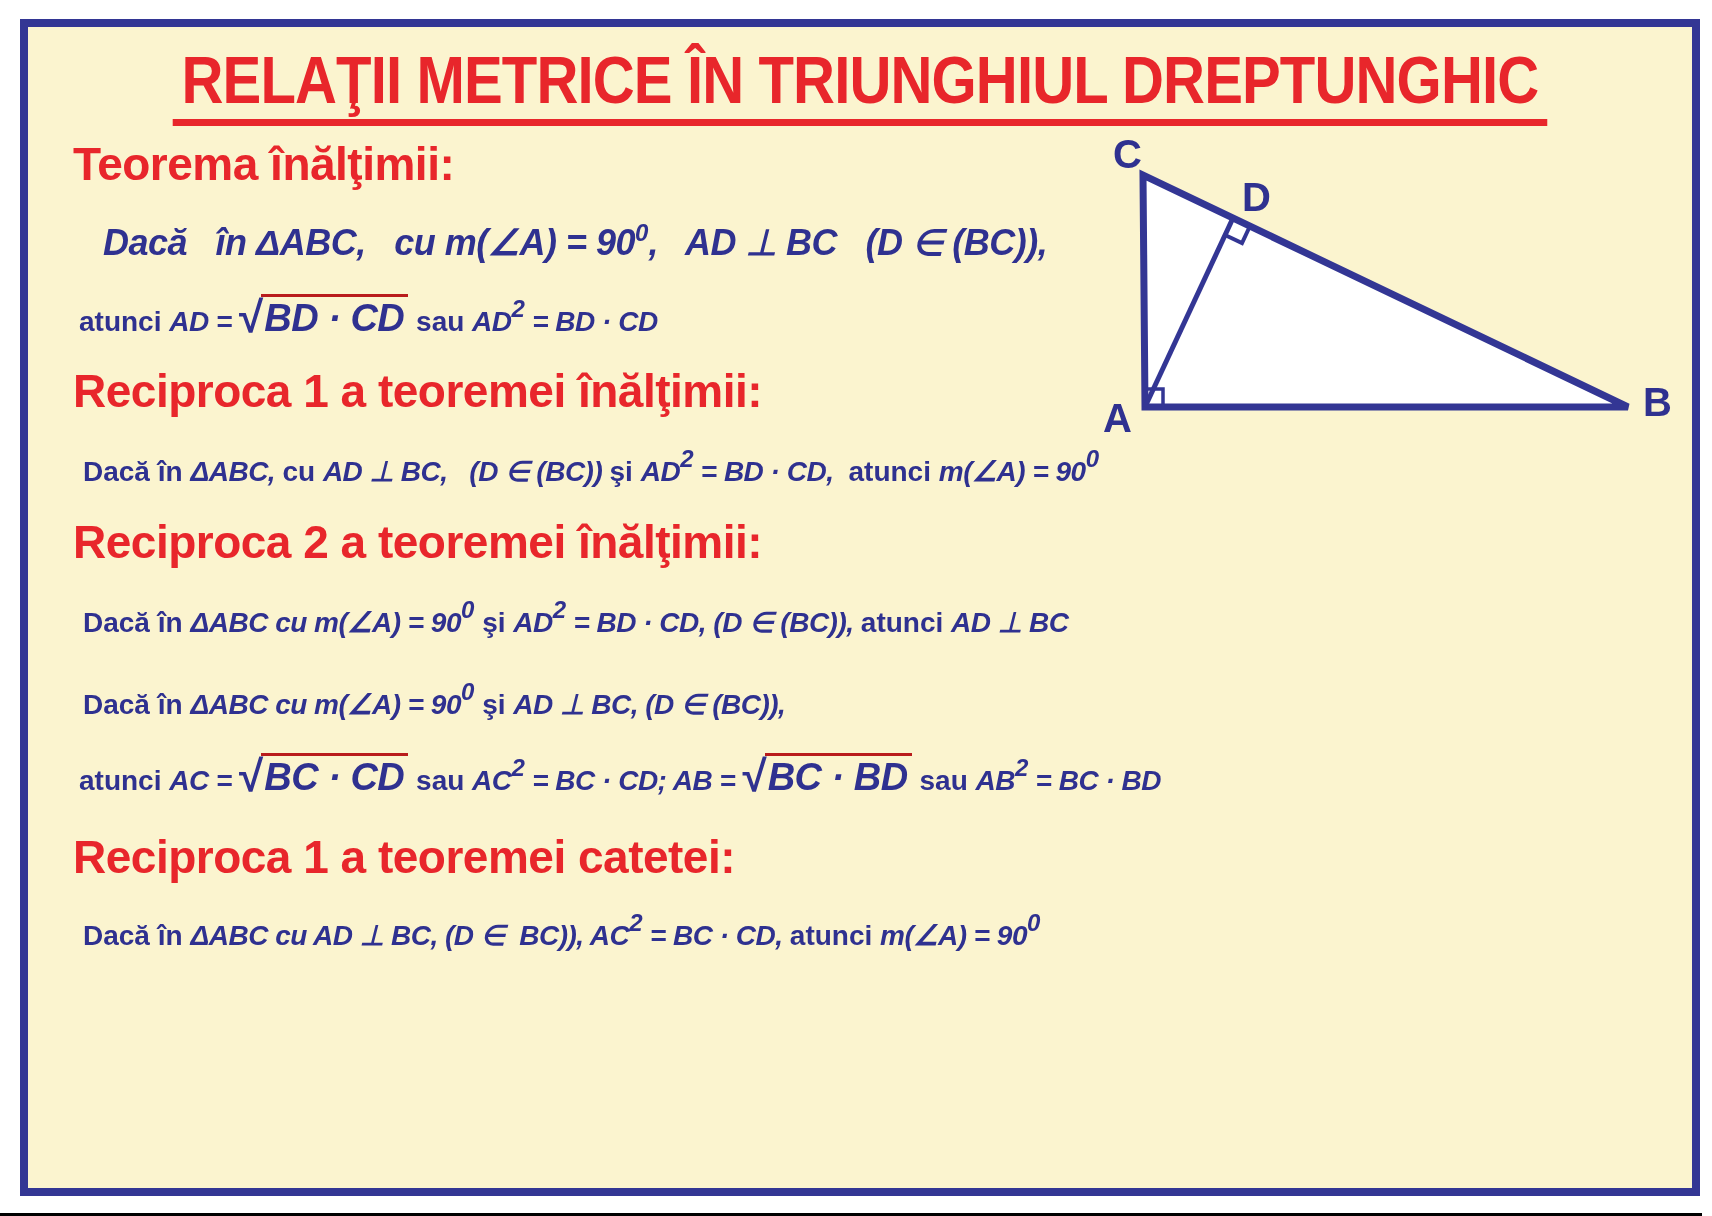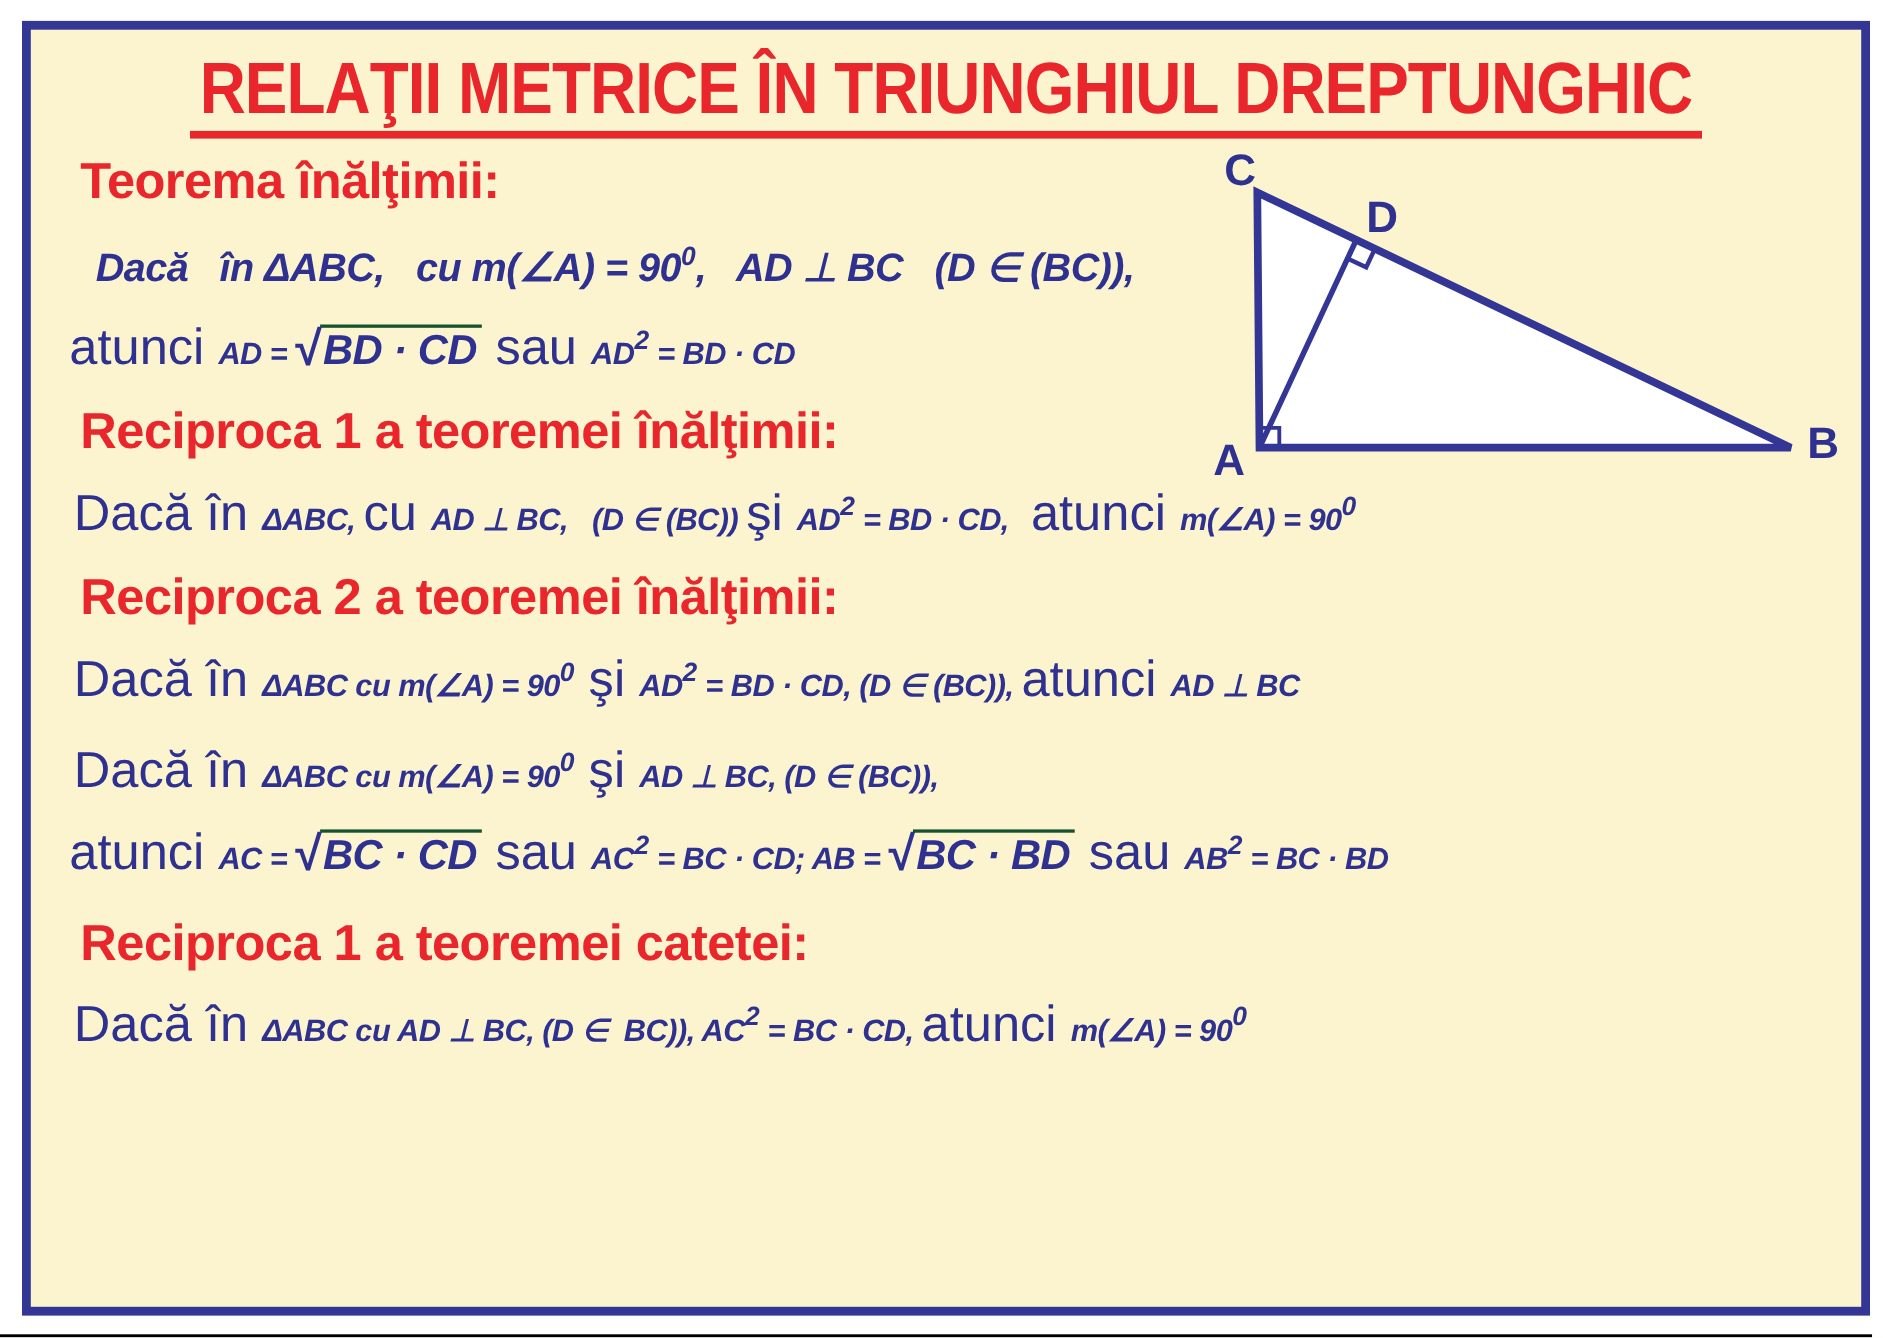--- a/index.html
+++ b/index.html
@@ -9,34 +9,34 @@
           background:#FBF4CF;border:8px solid #333694;}
   
   .title-wrap{position:absolute;left:0;right:0;top:20px;display:flex;justify-content:center;}
   .title{font-size:66px;font-weight:bold;line-height:1.0;color:#E8262B;white-space:nowrap;
          letter-spacing:-1px;border-bottom:7px solid #E8262B;padding:0 10px 6px 10px;
          transform:scaleX(0.88);transform-origin:center;}
   
   .rows{position:absolute;left:35px;top:100px;right:10px;}
   .row{height:75.5px;line-height:75.5px;font-size:42px;white-space:nowrap;}
   .row.heading{color:#E8262B;font-weight:bold;font-size:46px;padding-left:10px;letter-spacing:-0.5px;}
-  .row.line{color:#2F3190;padding-left:4px;}
+  .row.line{color:#2F3190;padding-left:4px;margin-left:16px;}
   .row.v-lead{padding-left:24px;}
   .row.v-atunci{padding-left:0px;}
   .rows .row:nth-child(8){margin-top:6px;}
   .rows .row:nth-child(10){margin-top:7px;}
   .rows .row:nth-child(n+11){height:71px;line-height:71px;}
   
-  .w{font-weight:normal;font-size:46px;color:#2F3190;white-space:pre;}
+  .w{font-weight:bold;font-size:28px;color:#2F3190;white-space:pre;}
   .m{font-weight:bold;font-style:italic;font-size:28px;color:#2F3190;white-space:pre;letter-spacing:-0.5px;}
   .v-lead .m{font-size:36px;}
   .sup{font-weight:bold;font-style:italic;font-size:24px;color:#2F3190;position:relative;top:-14px;white-space:pre;}
   .rad{font-weight:bold;font-size:44px;color:#2F3190;position:relative;top:1px;margin-right:-2px;}
   .bar{font-weight:bold;font-style:italic;font-size:38px;color:#2F3190;white-space:pre;
-       border-top:3px solid #14532d;padding:0 4px 0 3px;letter-spacing:-0.5px;}
+       border-top:3px solid #b91c1c;padding:0 4px 0 3px;letter-spacing:-0.5px;}
   
   .figure{position:absolute;left:1050px;top:130px;width:662px;height:310px;}
   .figure text{font-family:"Liberation Sans",sans-serif;font-weight:bold;font-size:40px;fill:#2F3190;}
   
   .footer{position:absolute;right:14px;bottom:6px;font-size:13.5px;color:#222;
           font-family:"Liberation Sans",sans-serif;white-space:pre;}
   .bottom-edge{position:absolute;left:0;bottom:0;width:100%;height:3px;background:#000;}
 </style>
 </head>
 <body>

